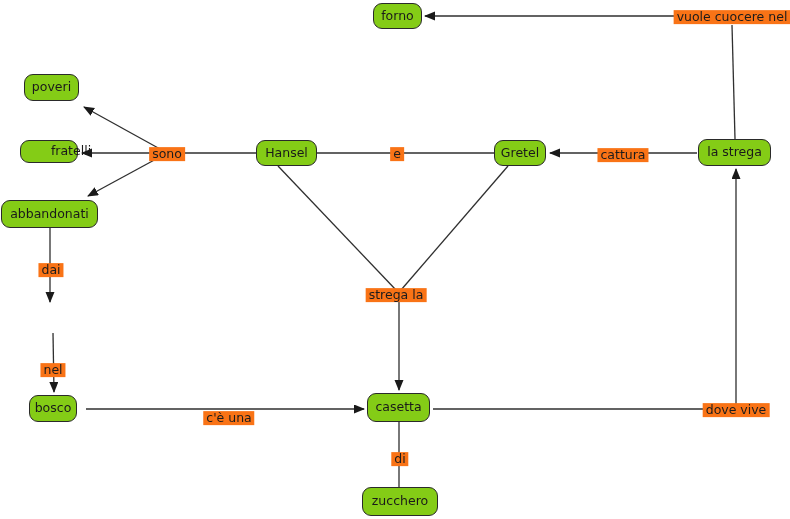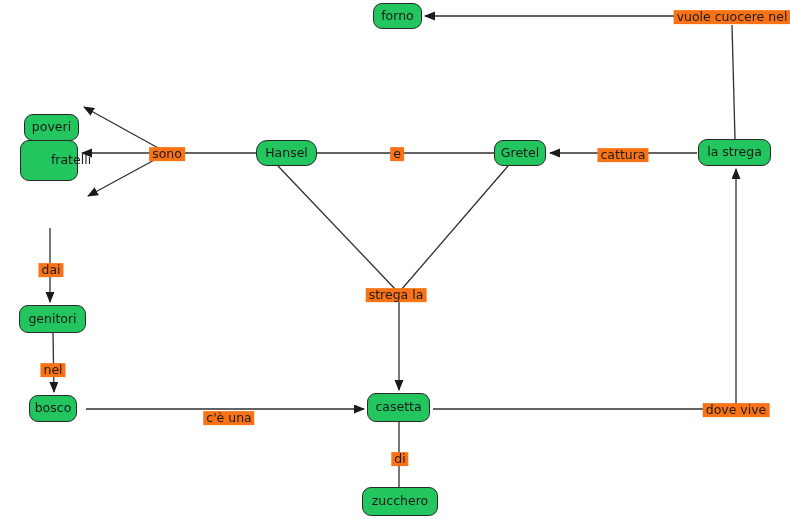--- a/index.html
+++ b/index.html
@@ -21,21 +21,21 @@
     width: 790px; height: 519px;
     z-index: 1;
   }
   .node {
     position: absolute;
     z-index: 2;
     box-sizing: border-box;
     display: flex;
     align-items: center;
     justify-content: center;
-    background: #22c55e;
+    background: #84cc16;
     border: 1.5px solid #2a2a2a;
     border-radius: 9px;
     font-size: 12.5px;
     color: #1a1a1a;
     line-height: 1;
     white-space: nowrap;
     cursor: default;
   }
   .edge-label {
     position: absolute;
@@ -78,25 +78,25 @@
       <line x1="50" y1="228" x2="50" y2="302" marker-end="url(#arrow)"></line>
       <line x1="53" y1="333" x2="54" y2="392" marker-end="url(#arrow)"></line>
       <line x1="86" y1="409" x2="364" y2="409" marker-end="url(#arrow)"></line>
       <line x1="399" y1="290" x2="399" y2="390" marker-end="url(#arrow)"></line>
       <line x1="697" y1="153" x2="550" y2="153" marker-end="url(#arrow)"></line>
       <line x1="736" y1="405" x2="736" y2="169" marker-end="url(#arrow)"></line>
     </g>
   </svg>
 
   <div class="node" style="left:373px; top:3px;  width:49px; height:26px;">forno</div>
-  <div class="node" style="left:24px;  top:74px; width:55px; height:27px;margin-top:40px;">poveri</div>
-  <div class="node" style="left:20px;  top:140px; width:58px; height:41px;padding-left:44px;">fratelli</div>
-  <div class="node" style="left:19px;  top:305px; width:67px; height:28px;">genitori</div>
+  <div class="node" style="left:24px;  top:74px; width:55px; height:27px;">poveri</div>
+  <div class="node" style="left:20px;  top:140px; width:58px; height:23px;padding-left:44px;">fratelli</div>
+  <div class="node" style="left:1px;   top:200px; width:97px; height:28px;">abbandonati</div>
   <div class="node" style="left:29px;  top:395px; width:48px; height:27px;">bosco</div>
-  <div class="node" style="left:256px; top:140px; width:61px; height:26px;border-radius:11px;">Hansel</div>
+  <div class="node" style="left:256px; top:140px; width:61px; height:26px;">Hansel</div>
   <div class="node" style="left:494px; top:140px; width:52px; height:26px;">Gretel</div>
   <div class="node" style="left:698px; top:139px; width:73px; height:27px;">la strega</div>
   <div class="node" style="left:367px; top:393px; width:63px; height:29px;">casetta</div>
   <div class="node" style="left:362px; top:487px; width:76px; height:29px;">zucchero</div>
 
   <span class="edge-label" style="left:732px; top:17px;">vuole cuocere nel</span>
   <span class="edge-label" style="left:167px; top:154px;">sono</span>
   <span class="edge-label" style="left:397px; top:154px;">e</span>
   <span class="edge-label" style="left:623px; top:155px;">cattura</span>
   <span class="edge-label" style="left:51px; top:270px;">dai</span>

